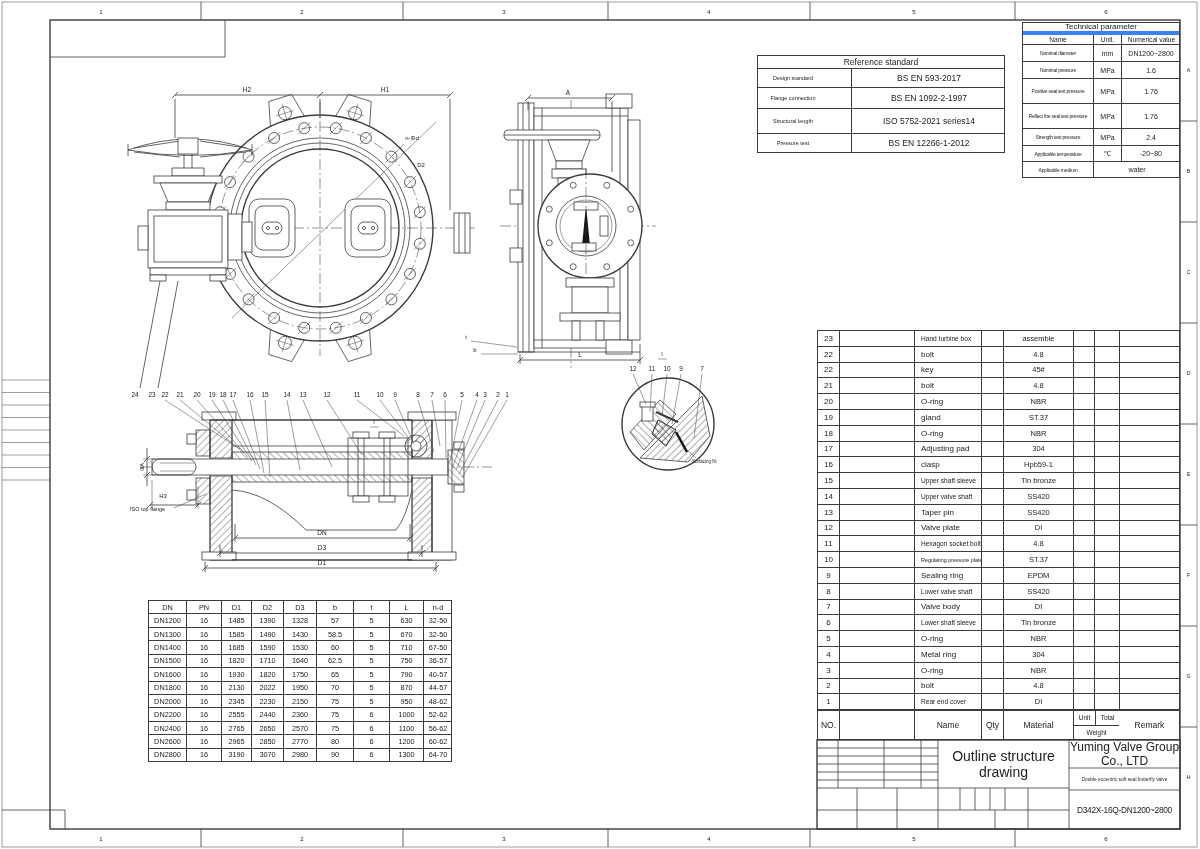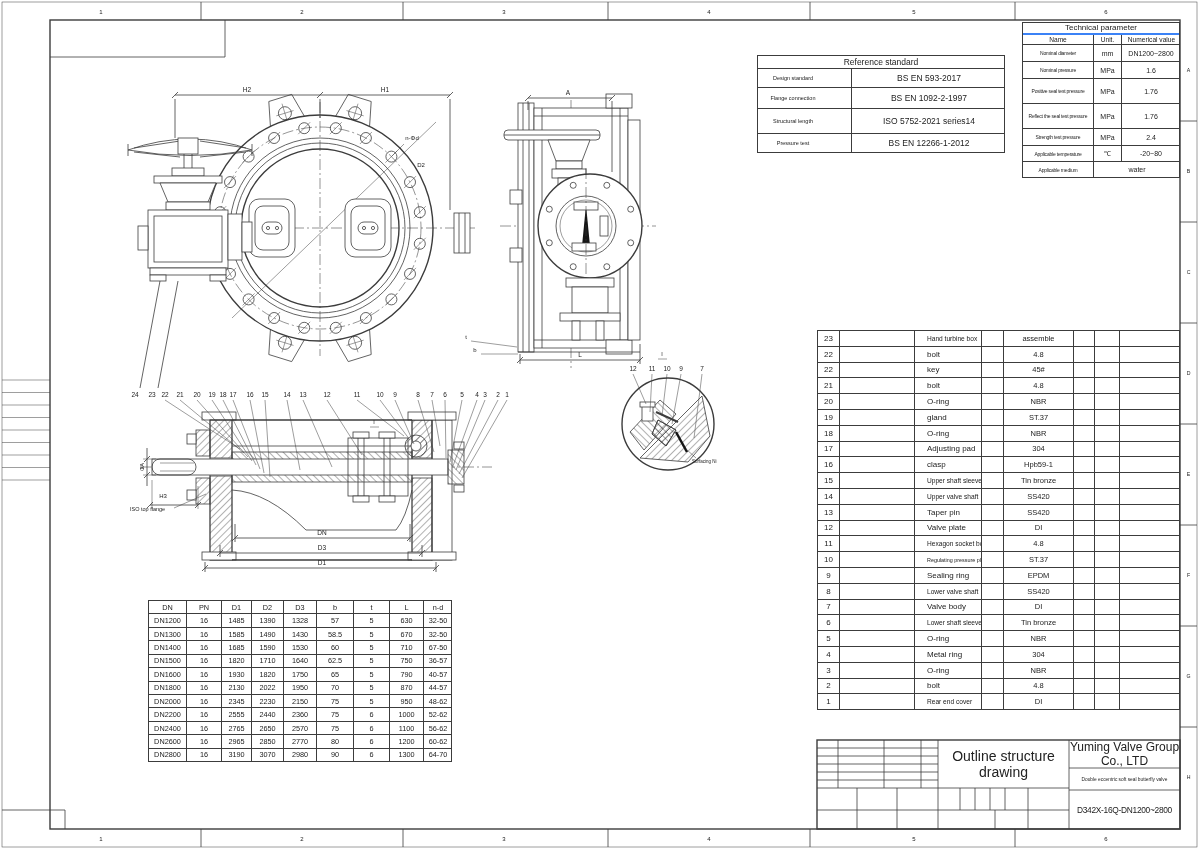--- a/index.html
+++ b/index.html
@@ -13,21 +13,21 @@
   .thin{stroke-width:.5;}
   .wf{fill:#fff;}
   .h1f{fill:url(#p1);}
   .h2f{fill:url(#p2);}
   .t{position:absolute;box-sizing:border-box;}
   .bordered{border:1px solid #3c3c3c;}
   .cell{box-sizing:border-box;display:flex;align-items:center;justify-content:center;
         overflow:hidden;white-space:nowrap;}
   
   #tbl-tech{left:1022px;top:22px;width:158px;height:156px;display:flex;flex-direction:column;}
-  #tbl-tech .title{height:16px;border-bottom:2px solid #3b82f6;font-size:8px;}
+  #tbl-tech .title{height:16px;border-bottom:4px solid #3b82f6;font-size:8px;}
   #tbl-tech .hdr{height:14px;border-bottom:1px solid #3c3c3c;display:grid;grid-template-columns:70px 28px 60px;}
   #tbl-tech .hdr .cell{font-size:6.6px;}
   #tbl-tech .hdr .cell+.cell{border-left:1px solid #3c3c3c;}
   .tp-row{display:grid;border-bottom:1px solid #3c3c3c;}
   .tp-row:last-child{border-bottom:none;}
   .tp-row .cell+.cell{border-left:1px solid #3c3c3c;}
   .tp-name{font-size:5px;letter-spacing:-.2px;}
   .tp-val{font-size:7px;}
   
   #tbl-ref{left:757px;top:55px;width:248px;height:98px;display:flex;flex-direction:column;}
@@ -36,21 +36,21 @@
   .rf-row:last-child{border-bottom:none;}
   .rf-row .cell+.cell{border-left:1px solid #3c3c3c;margin-left:23px;}
   .rf-label{font-size:5.5px;}
   .rf-val{font-size:8.5px;}
   
   #bom-rows{left:817px;top:330px;width:363px;height:380px;display:flex;flex-direction:column;}
   .bom-row{flex:1;display:grid;grid-template-columns:21px 75px 67px 22px 70px 21px 25px 61px;border-bottom:1px solid #3c3c3c;}
   .bom-row:last-child{border-bottom:none;}
   .bom-row .cell+.cell{border-left:1px solid #3c3c3c;}
   .bom-no{font-size:8px;}
-  .bom-name{font-size:8px;justify-content:flex-start !important;padding-left:12px;}
+  .bom-name{font-size:8px;justify-content:flex-start !important;padding-left:6px;}
   .bom-name.m{font-size:6.6px;}
   .bom-name.s{font-size:5.4px;}
   .bom-mat{font-size:7.5px;}
   #bom-header{left:817px;top:710px;width:363px;height:30px;display:grid;
               grid-template-columns:21px 75px 67px 22px 70px 46px 61px;font-size:8.5px;}
   #bom-header > .cell+.cell, #bom-header > .wcell{border-left:1px solid #3c3c3c;}
   .wcell{box-sizing:border-box;display:flex;flex-direction:column;font-size:6.5px;}
   .wcell .wr1{flex:1;display:grid;grid-template-columns:21px 24px;border-bottom:1px solid #3c3c3c;}
   .wcell .wr1 .cell+.cell{border-left:1px solid #3c3c3c;}
   .wcell .wr2{flex:1;}
@@ -831,20 +831,35 @@
         <div class="cell bom-no">1</div>
         <div class="cell"></div>
         <div class="cell bom-name m">Rear end cover</div>
         <div class="cell"></div>
         <div class="cell bom-mat">DI</div>
         <div class="cell"></div>
         <div class="cell"></div>
         <div class="cell"></div>
       </div>
     </div>
+<div id="bom-header" class="t bordered">
+  <div class="cell">NO.</div>
+  <div class="cell"></div>
+  <div class="cell">Name</div>
+  <div class="cell">Qty</div>
+  <div class="cell">Material</div>
+  <div class="wcell">
+    <div class="wr1">
+      <div class="cell">Unit</div>
+      <div class="cell">Total</div>
+    </div>
+    <div class="wr2 cell">Weight</div>
+  </div>
+  <div class="cell">Remark</div>
+</div>
 
 <div id="tbl-dim" class="t bordered">
       <div class="dim-row">
         <div class="cell">DN</div>
         <div class="cell">PN</div>
         <div class="cell">D1</div>
         <div class="cell">D2</div>
         <div class="cell">D3</div>
         <div class="cell">b</div>
         <div class="cell">t</div>

